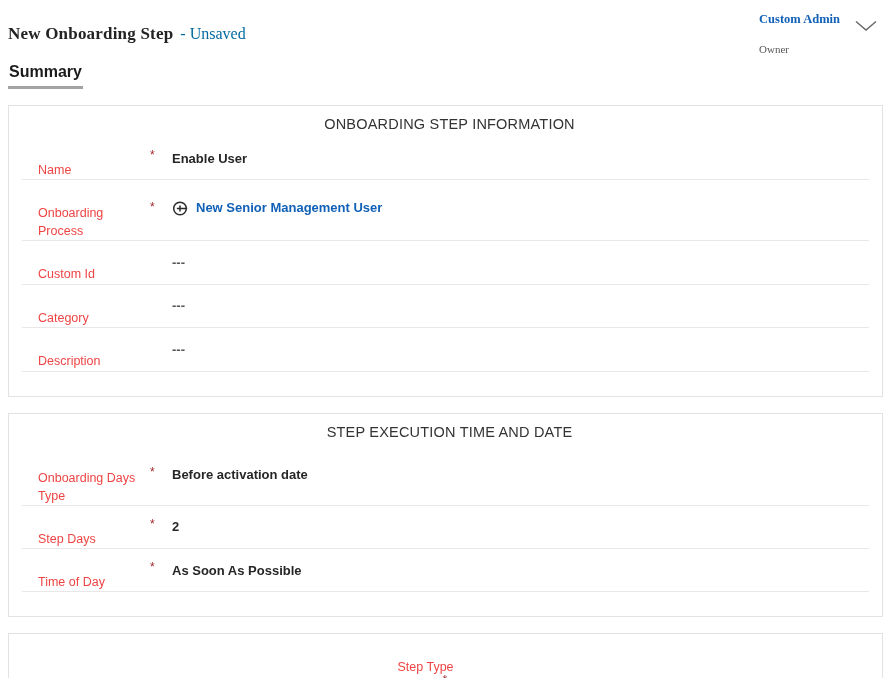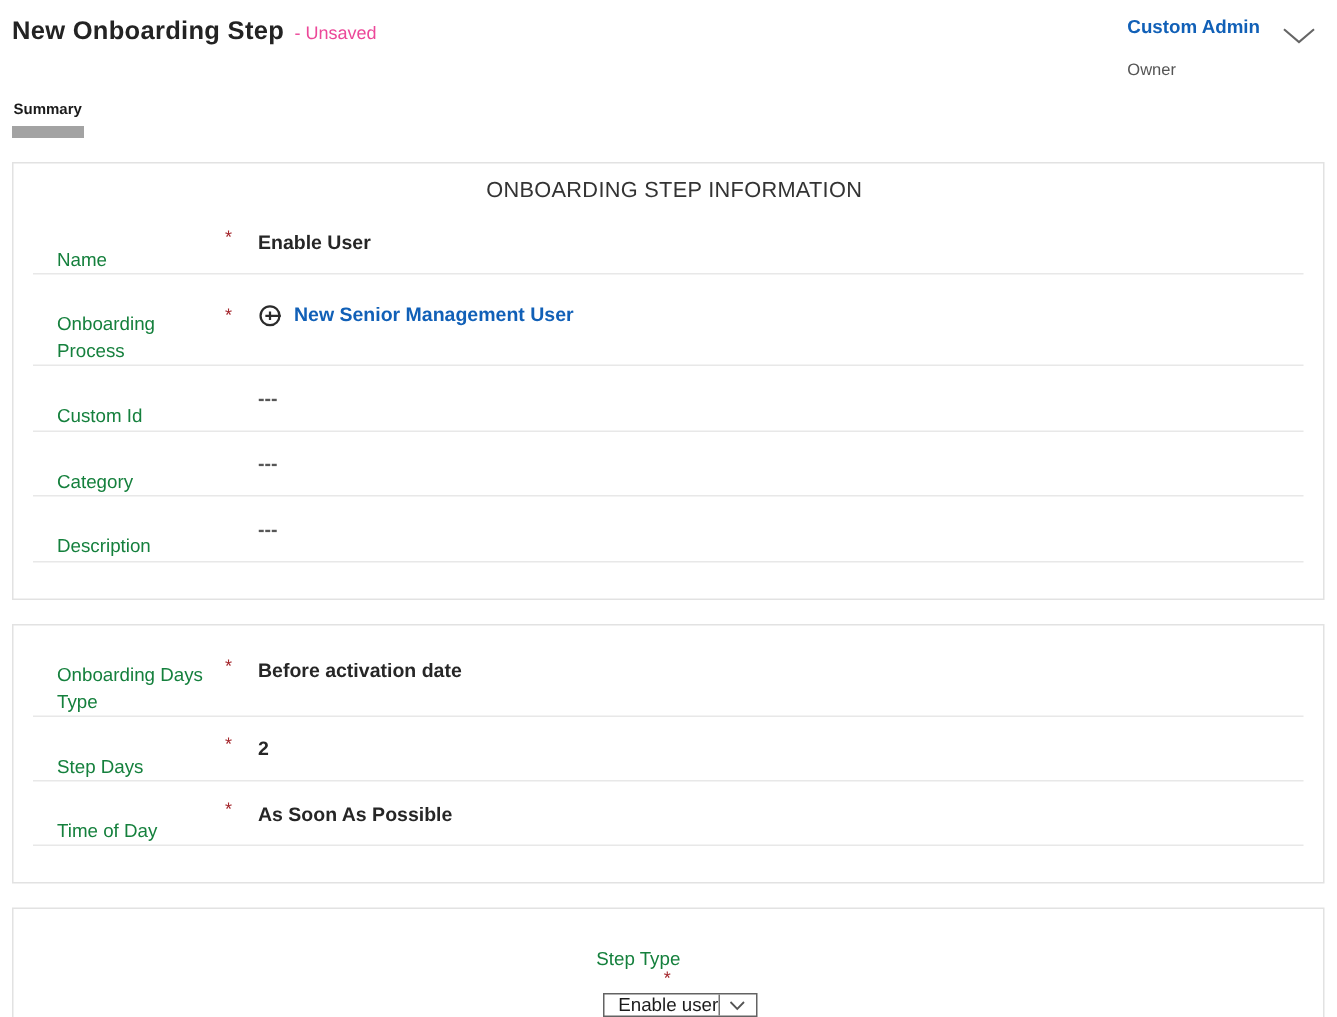--- a/index.html
+++ b/index.html
@@ -7,34 +7,34 @@
   body {
     width: 891px; height: 678px;
     background: #ffffff;
     font-family: "Liberation Sans", sans-serif;
     color: #262626;
     overflow: hidden;
   }
   .page { padding: 8px 8px 0 8px; }
 
   
-  .header { display: flex; justify-content: space-between; align-items: flex-start; height: 48px; }
+  .header { display: flex; justify-content: space-between; align-items: center; height: 48px; font-family: Liberation Serif, serif; }
   .title-wrap { display: flex; align-items: baseline; gap: 7px; padding-top: 3px; }
   .page-title { font-size: 17px; font-weight: 700; color: #232323; margin: 0; letter-spacing: .2px; }
-  .status-text { font-size: 12px; color: #ec4899; }
+  .status-text { font-size: 16px; color: #0369a1; }
   .owner-wrap { display: flex; align-items: flex-start; gap: 15px; padding-right: 6px; padding-top: 3px; }
   .owner-name { display: block; color: #1160B7; font-size: 12.5px; font-weight: 700; cursor: pointer; }
   .owner-role { display: block; color: #555; font-size: 11px; margin-top: 16px; }
   .owner-chev { margin-top: 6px; cursor: pointer; }
 
   
   .tabbar { margin-top: 7px; }
   .tab {
-    display: inline-block; font-size: 10px; font-weight: 700; color: #1b1b1b;
-    padding: 0 1px 5px 1px; border-bottom: 8px solid #a3a3a3; cursor: pointer;
+    display: inline-block; font-size: 16px; font-weight: 700; color: #1b1b1b;
+    padding: 0 1px 5px 1px; border-bottom: 3px solid #a3a3a3; cursor: pointer;
   }
 
   
   .panel {
     border: 1px solid #e2e2e2;
     margin-top: 16px;
     padding: 0 13px 24px 13px;
     background: #fff;
   }
   .section-title {
@@ -45,21 +45,21 @@
   .row {
     display: flex; align-items: center;
     min-height: 40px;
     border-bottom: 1px solid #e8e8e8;
     padding-left: 16px;
   }
   .row.tall { min-height: 44px; }
   .row.twolines { min-height: 49px; }
   .row.select-row { min-height: 48px; flex-direction: column; }
 
-  .flabel { width: 112px; flex-shrink: 0; font-size: 12.5px; color: #15803d; line-height: 1.45; margin-top: 24px; }
+  .flabel { width: 112px; flex-shrink: 0; font-size: 12.5px; color: #ef4444; line-height: 1.45; margin-top: 24px; }
   .req { width: 22px; flex-shrink: 0; color: #a4262c; font-size: 12px; position: relative; top: -3px; }
   .fvalue { font-size: 13px; font-weight: 700; color: #262626; }
   .fvalue.empty { color: #565656; }
 
   .lookup-value { display: flex; align-items: flex-start; gap: 7px; cursor: pointer; }
   .lookup-value .lookup-link { color: #1160B7; font-size: 13px; font-weight: 700; }
 
   
   .select {
     flex: 1; height: 28px; margin-right: 0;
@@ -132,20 +132,21 @@
     </div>
 
     <div class="row tall">
       <span class="flabel">Description</span>
       <span class="req"></span>
       <span class="fvalue empty">---</span>
     </div>
   </div>
 
   <div class="panel">
+    <div class="section-title">STEP EXECUTION TIME AND DATE</div>
 
     <div class="row twolines">
       <span class="flabel">Onboarding Days Type</span>
       <span class="req">*</span>
       <span class="fvalue">Before activation date</span>
     </div>
 
     <div class="row">
       <span class="flabel">Step Days</span>
       <span class="req">*</span>

